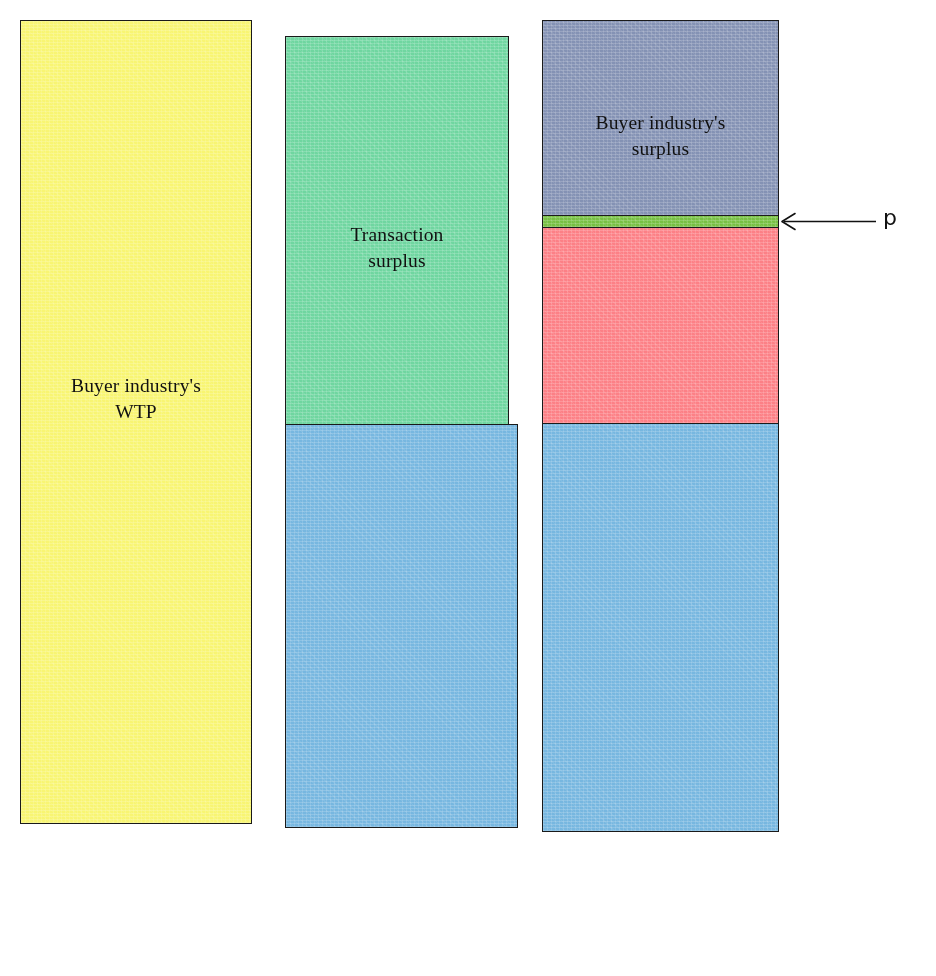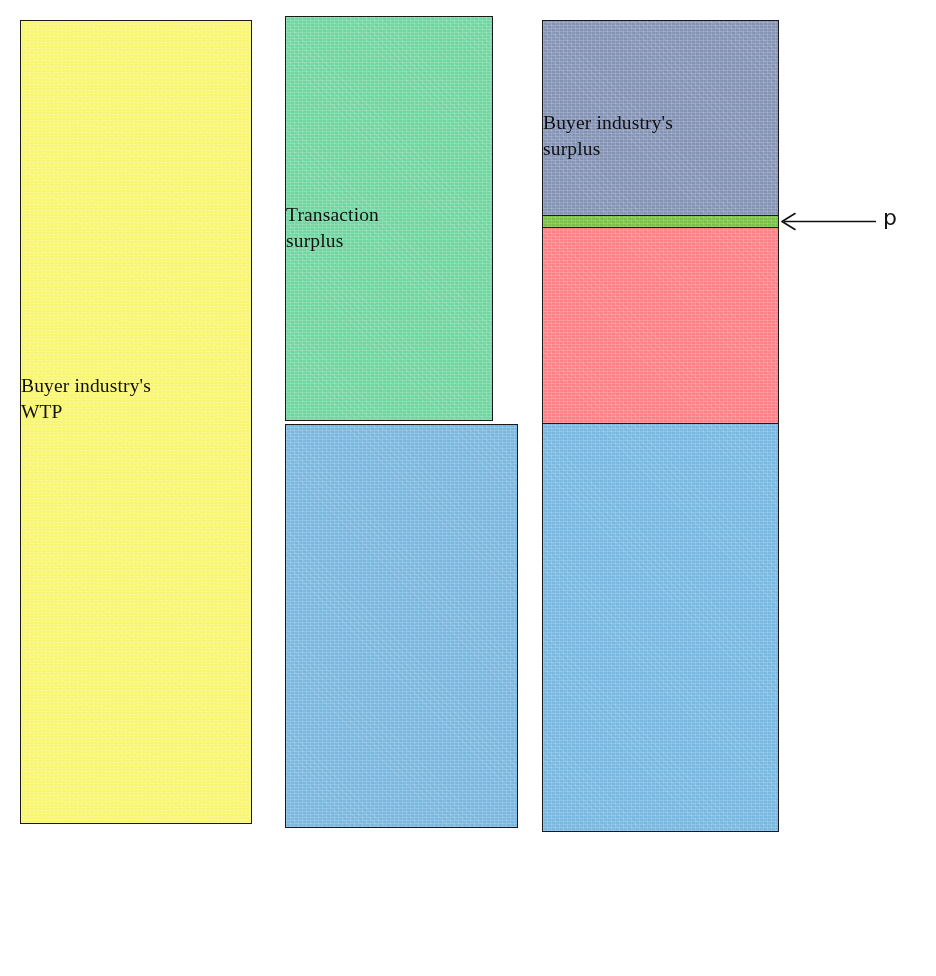--- a/index.html
+++ b/index.html
@@ -43,32 +43,33 @@
       repeating-linear-gradient(0deg,   rgba(255,255,255,0.20) 0px, rgba(255,255,255,0.20) 1px, rgba(255,255,255,0.0) 1px, rgba(255,255,255,0.0) 3px),
       repeating-linear-gradient(90deg,  rgba(255,255,255,0.16) 0px, rgba(255,255,255,0.16) 1px, rgba(255,255,255,0.0) 1px, rgba(255,255,255,0.0) 4px),
       repeating-linear-gradient(45deg,  rgba(255,255,255,0.10) 0px, rgba(255,255,255,0.10) 1px, rgba(255,255,255,0.0) 1px, rgba(255,255,255,0.0) 5px);
     opacity: 0.85;
   }
 
   .block-label {
     position: absolute;
     left: 0;
     right: 0;
+    text-align: center;
     color: #111111;
     font-family: "Liberation Serif", "DejaVu Serif", serif;
     font-size: 19.5px;
     line-height: 26px;
     z-index: 3;
     letter-spacing: 0.15px;
     white-space: pre-line;
   }
 
   
   #blk-wtp        { left: 20px;  top: 20px;  width: 232px; height: 804px; background-color: #f8f572; }
-  #blk-txsurplus  { left: 285px; top: 16px;  width: 208px; height: 405px; background-color: #6fd6a0; }
+  #blk-txsurplus  { left: 285px; top: 36px;  width: 224px; height: 405px; background-color: #6fd6a0; }
   #blk-mc2        { left: 285px; top: 424px; width: 233px; height: 404px; background-color: #77b7e0; }
   #blk-buyersurp  { left: 542px; top: 20px;  width: 237px; height: 196px; background-color: #8492b4; }
   #blk-price      { left: 542px; top: 215px; width: 237px; height: 13px;  background-color: #77c043; }
   #blk-focalsurp  { left: 542px; top: 227px; width: 237px; height: 197px; background-color: #fc8086; }
   #blk-mc3        { left: 542px; top: 423px; width: 237px; height: 409px; background-color: #77b7e0; }
 
   #lbl-wtp        { top: 352px; }
   #lbl-txsurplus  { top: 185px; }
   #lbl-buyersurp  { top: 89px; }
 

